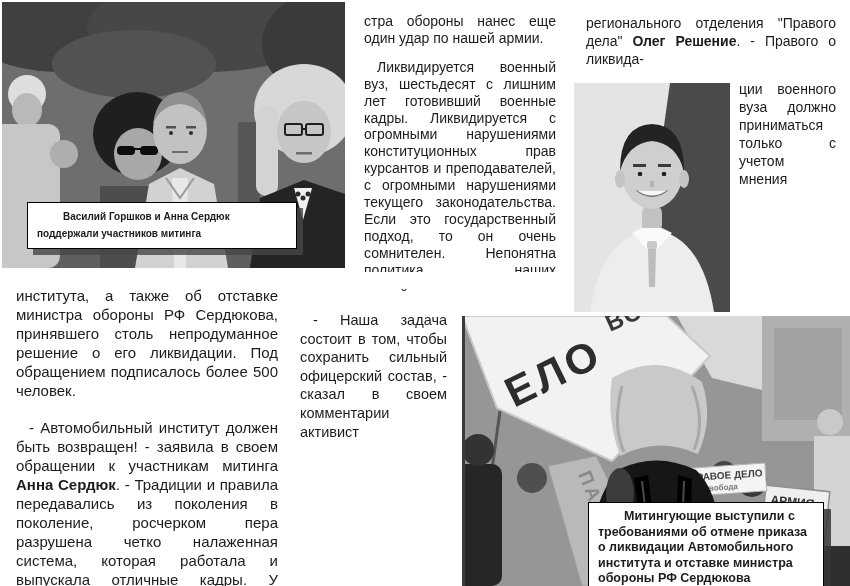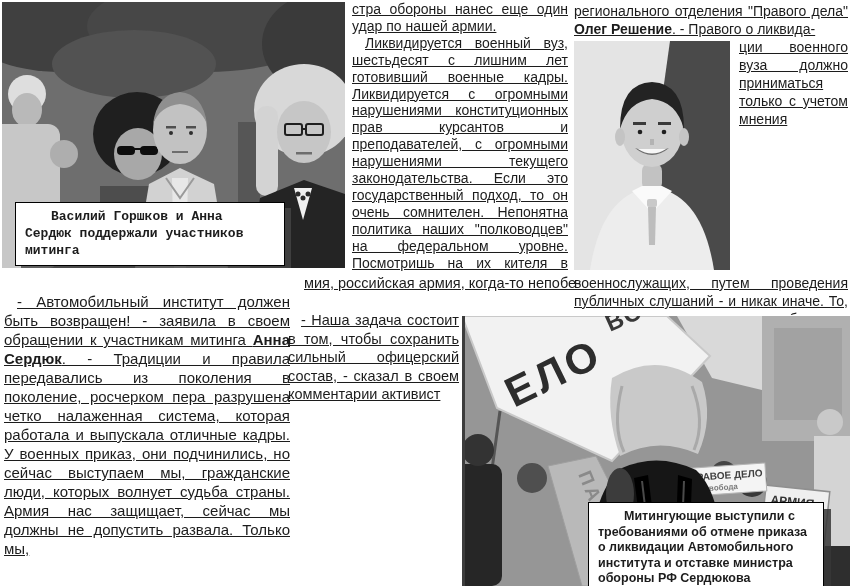--- a/index.html
+++ b/index.html
@@ -1,19 +1,19 @@
 <!DOCTYPE html>
 <html><head>
 <meta charset="utf-8">
 <style>
   html,body{margin:0;padding:0;background:#e9e9e9;}
   .page{position:relative;width:850px;height:586px;background:#ffffff;overflow:hidden;
         font-family:"Liberation Sans",sans-serif;color:#1c1c1c;}
   .col{position:absolute;text-align:justify;overflow:hidden;}
-  .col p{margin:0;text-decoration:underline;}
+  .col p{margin:12px;}
   .indent{text-indent:13px;}
   .gap{margin-top:18px !important;}
   
   .col-left{left:4px;top:274px;width:286px;height:312px;font-size:15px;line-height:19px;}
   
   .col-mid-top{left:352px;top:1px;width:216px;height:271px;font-size:14px;line-height:16.9px;}
   .col-mid-bridge{left:304px;top:274px;width:278px;height:18px;font-size:14.5px;line-height:18px;}
   .col-mid-bottom{left:288px;top:293px;width:171px;height:293px;font-size:14.5px;line-height:18.6px;}
   
   .col-right{left:574px;top:2px;width:274px;height:313px;font-size:14px;line-height:18px;}
@@ -21,23 +21,23 @@
   .portrait-box svg{display:block;}
   b{font-weight:bold;}
   
   .photo-box{position:absolute;overflow:hidden;}
   .photo1{left:2px;top:2px;width:343px;height:266px;}
   .rally{left:462px;top:316px;width:388px;height:270px;}
   .photo-box svg{display:block;}
   
   .caption{position:absolute;background:#ffffff;border:1px solid #000;
            font-weight:bold;text-align:left;}
-  .cap1{left:13px;top:200px;width:250px;padding:5px 9px 6px 9px;
-        font-size:13px;line-height:17px;text-indent:26px;
-        box-shadow:6px 6px 0 rgba(70,70,70,0.8);font-family:Liberation Mono, monospace;}
+  .cap1{left:25px;top:200px;width:250px;padding:5px 9px 6px 9px;
+        font-size:10px;line-height:17px;text-indent:26px;
+        box-shadow:6px 6px 0 rgba(70,70,70,0.8);}
   .cap2{left:126px;top:186px;width:216px;padding:6px 9px 7px 9px;
         font-size:12.5px;line-height:15.5px;text-indent:26px;
         box-shadow:7px 7px 0 rgba(55,55,55,0.85);}
   svg text{font-family:"Liberation Sans",sans-serif;font-weight:bold;}
 </style>
 </head>
 <body>
 
 <div class="page">
 
@@ -84,20 +84,21 @@
       <polygon points="248,266 258,196 302,178 343,192 343,266" fill="#242424"></polygon>
       <polygon points="292,186 310,186 301,218" fill="#f0f0f0"></polygon>
       <circle cx="296" cy="192" r="2.5" fill="#2b2b2b"></circle>
       <circle cx="301" cy="196" r="2.5" fill="#2b2b2b"></circle>
       <circle cx="306" cy="192" r="2.5" fill="#2b2b2b"></circle>
     </svg>
     <div class="caption cap1">Василий Горшков и Анна Сердюк поддержали участников митинга</div>
   </div>
 
   <div class="col col-left">
+    <p>института, а также об отставке министра обороны РФ Сердюкова, принявшего столь непродуманное решение о его ликвидации. Под обращением подписалось более 500 человек.</p>
     <p class="gap indent"><span>- Автомобильный институт должен быть возвращен! - заявила в своем обращении к участникам митинга </span><b>Анна Сердюк</b><span>. - Традиции и правила передавались из поколения в поколение, росчерком пера разрушена четко налаженная система, которая работала и выпускала отличные кадры. У военных приказ, они подчинились, но сейчас выступаем мы, гражданские люди, которых волнует судьба страны. Армия нас защищает, сейчас мы должны не допустить развала. Только мы,</span></p>
   </div>
 
   <div class="col col-mid-top">
     <p>стра обороны нанес еще один удар по нашей армии.</p>
     <p class="indent">Ликвидируется военный вуз, шестьдесят с лишним лет готовивший военные кадры. Ликвидируется с огромными нарушениями конституционных прав курсантов и преподавателей, с огромными нарушениями текущего законодательства. Если это государственный подход, то он очень сомнителен. Непонятна политика наших "полководцев" на федеральном уровне. Посмотришь на их кителя в орденах и звездах - в глазах рябить начинает. Только вот ар-</p>
   </div>
 
   <div class="col col-mid-bridge">
     <p>мия, российская армия, когда-то непобе-</p>

